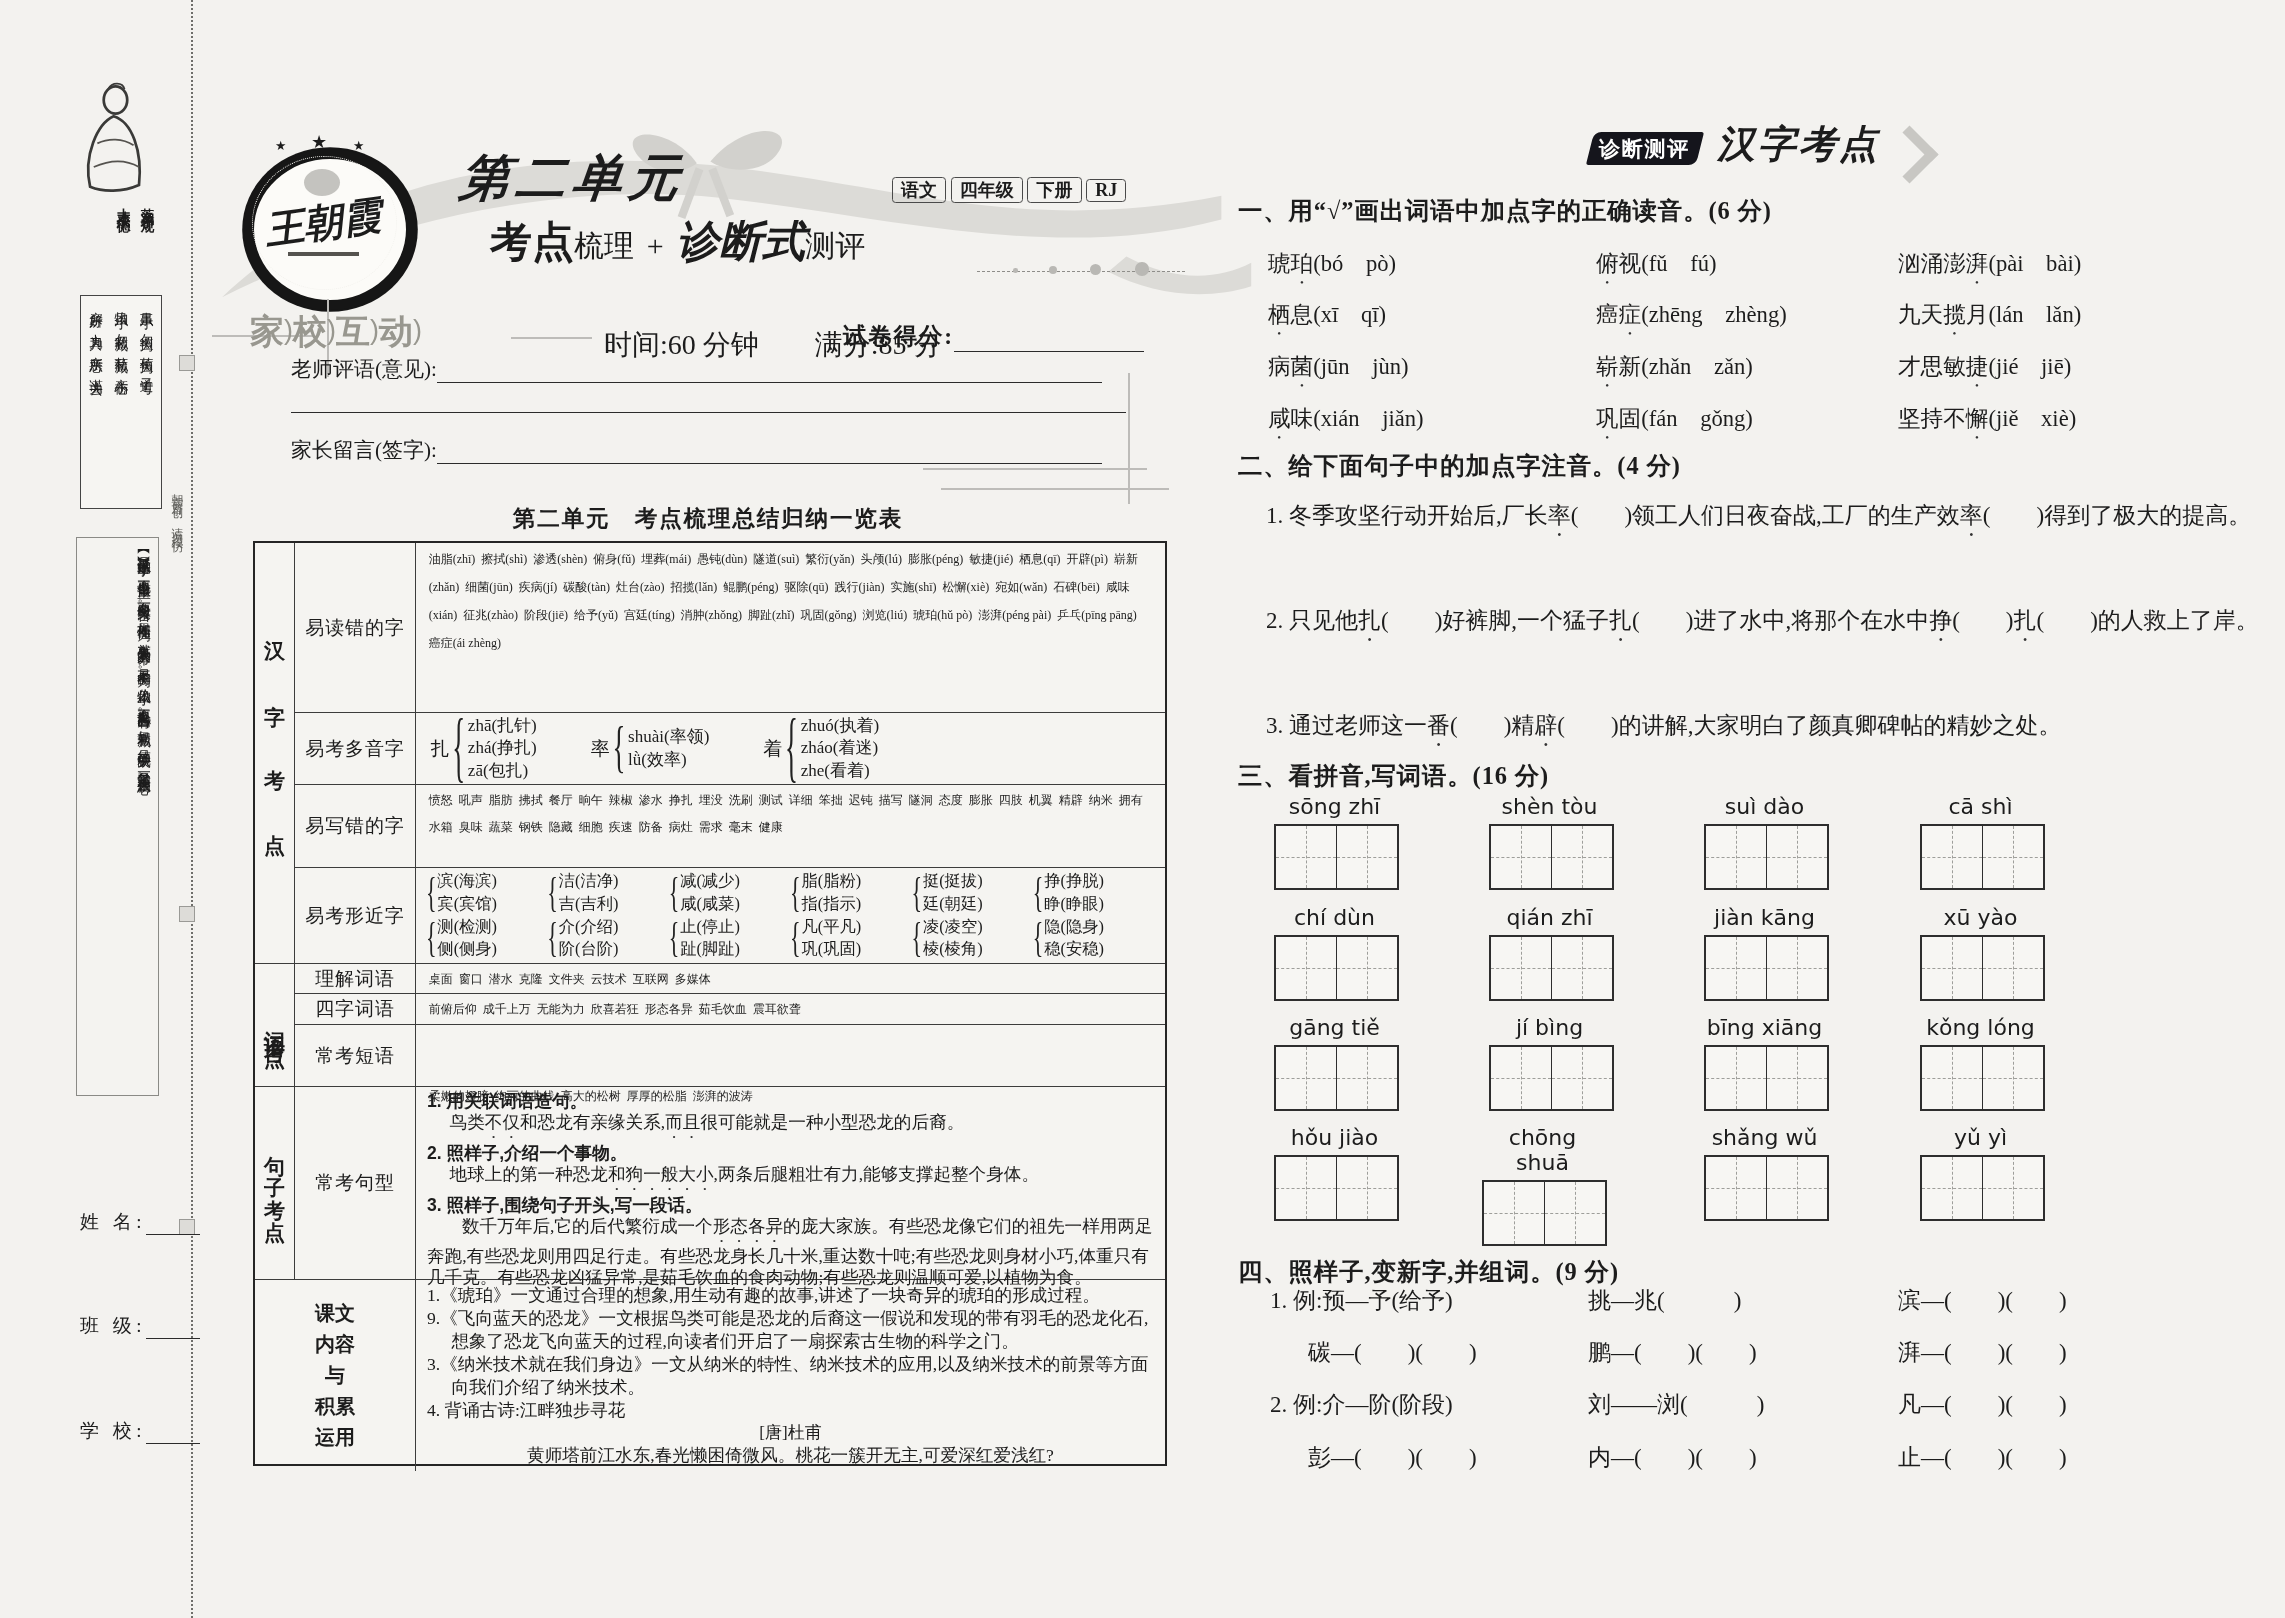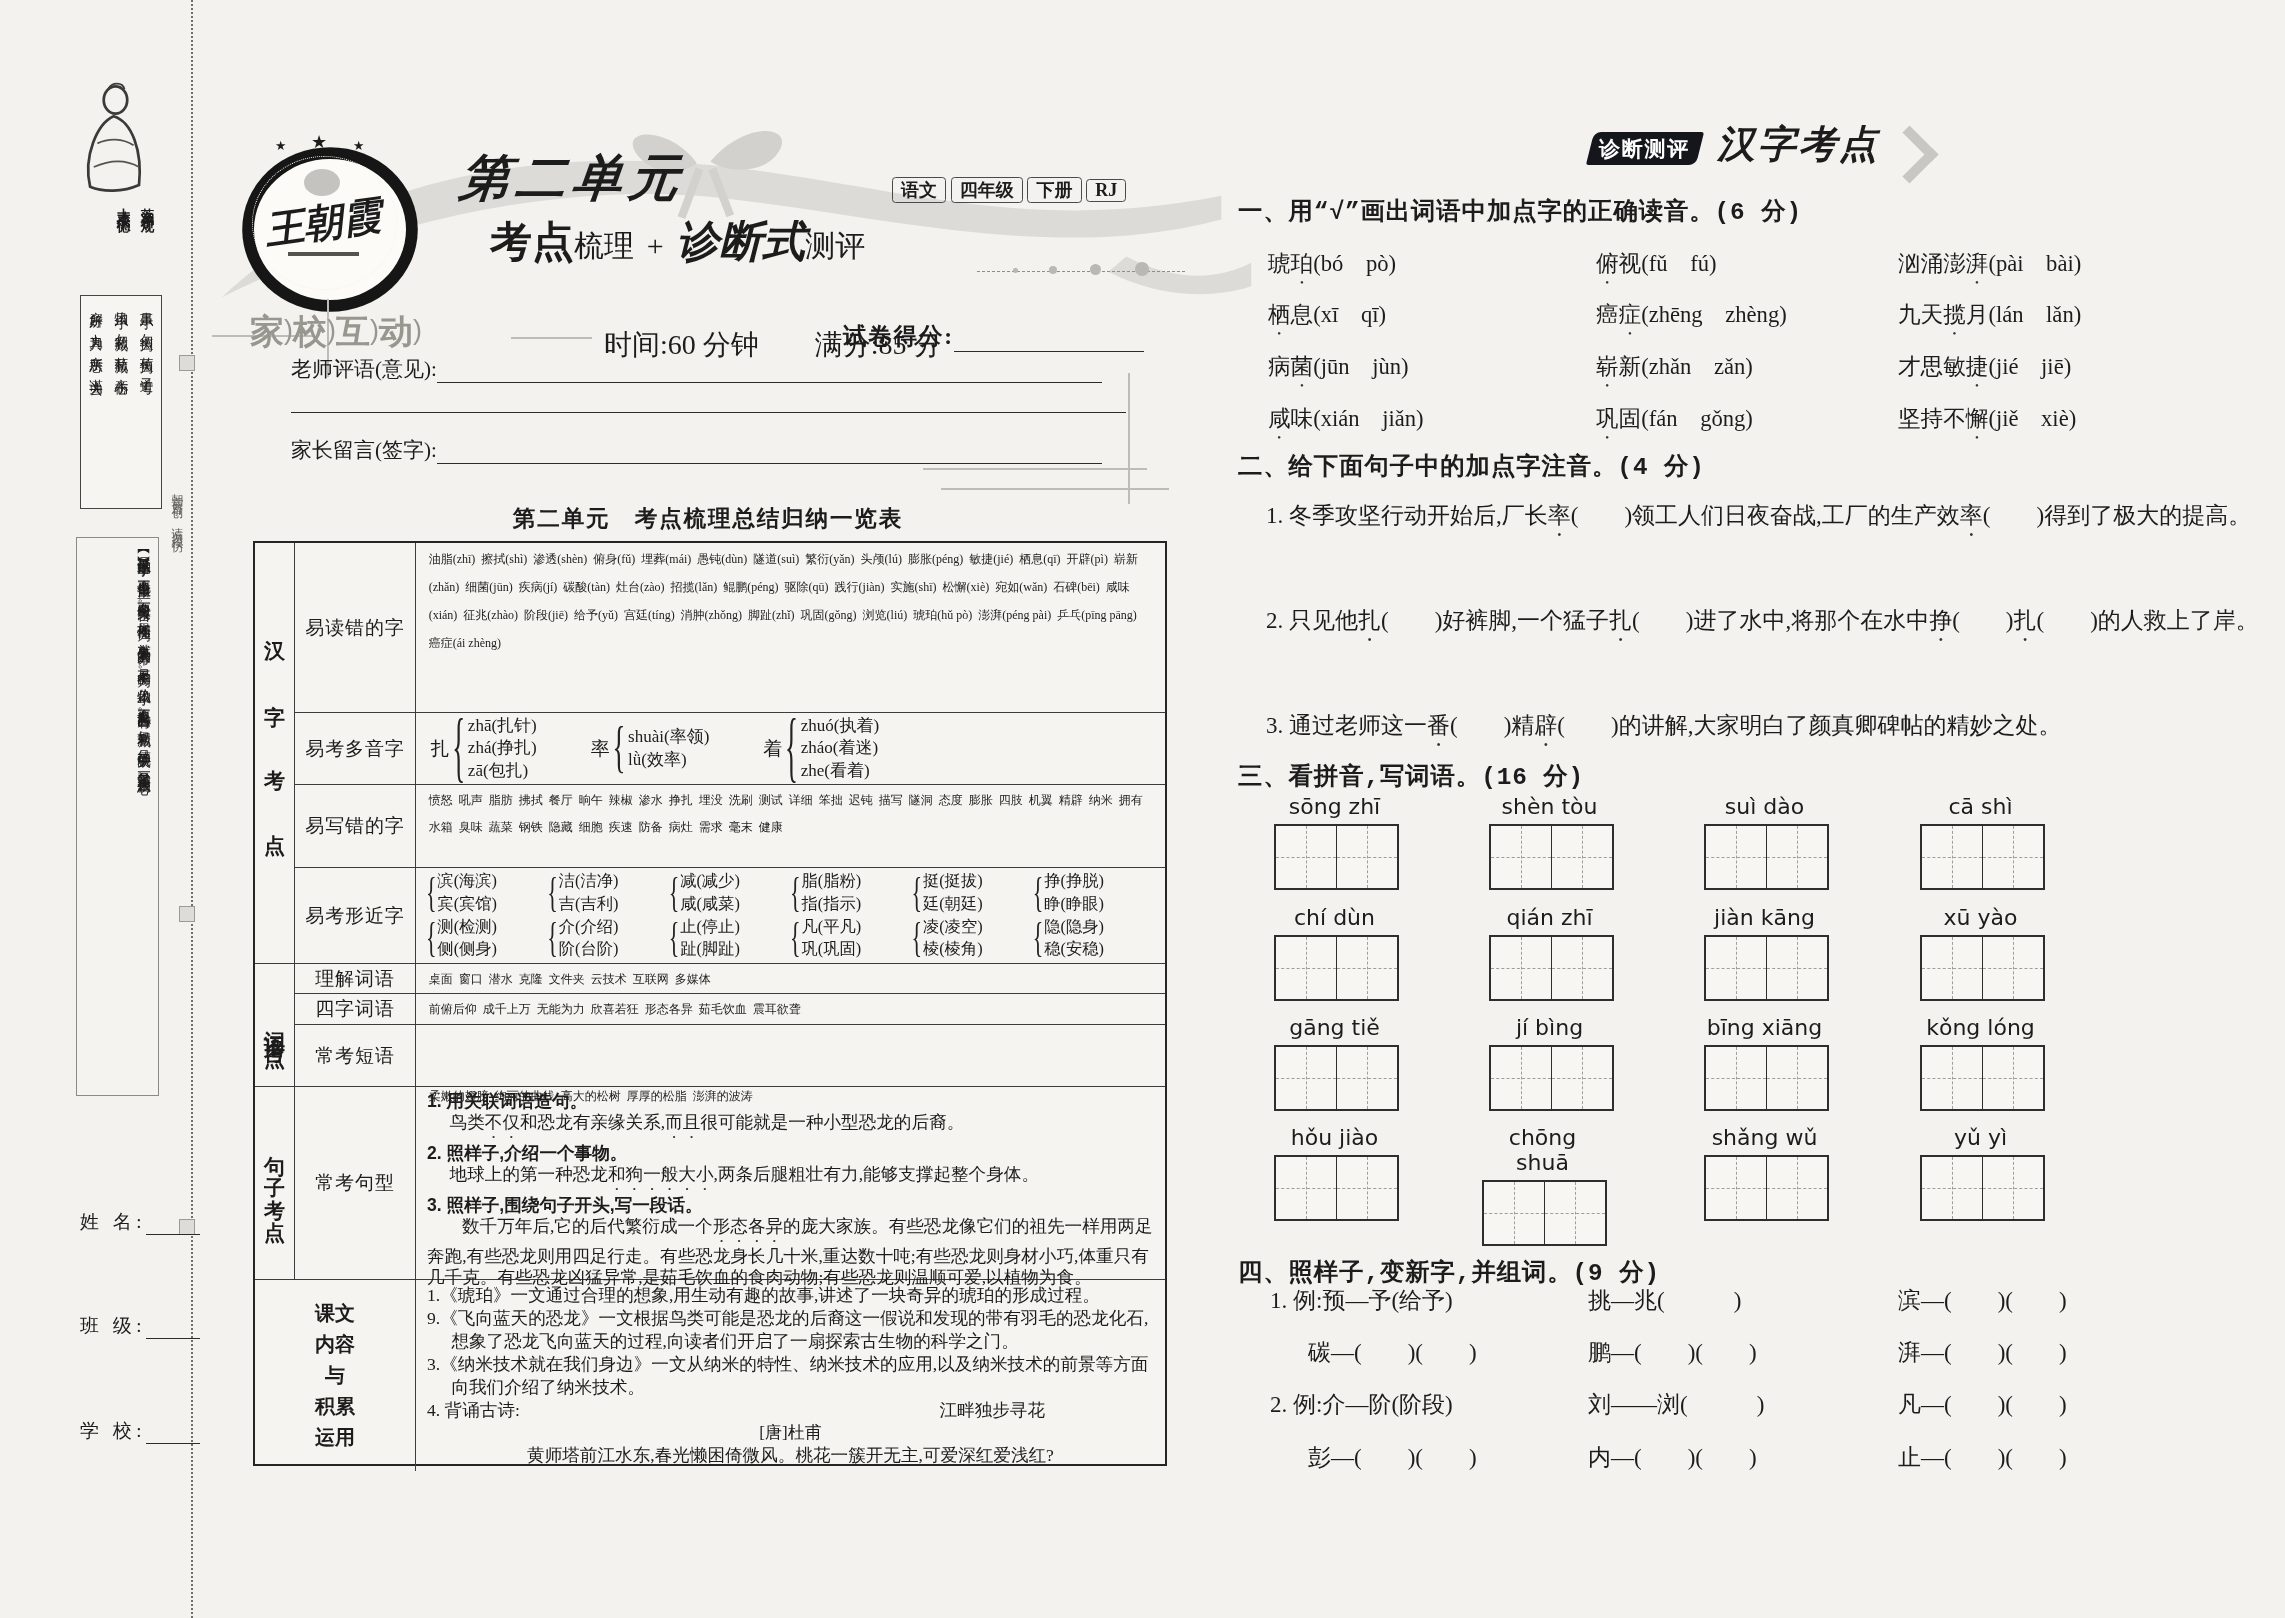--- a/index.html
+++ b/index.html
@@ -40,21 +40,21 @@
   .brace.sm{font-size:22px;transform:scaleY(1.9);margin:0 0.9px}
   .dygrp{display:flex;align-items:center}
   .dyopt{font-size:17px;line-height:22.6px}
   .pairg{display:flex;align-items:center}
   .pair{font-size:16.3px;line-height:22.6px}
   .jx-head{font-family:"Liberation Sans",sans-serif;font-weight:bold;font-size:17.6px;line-height:22px}
   .jx-body{font-size:17.6px;line-height:21px;padding-left:22.6px}
   .jx-para{font-size:17.6px;line-height:21px;text-indent:35px}
   .kw{font-size:17.6px;line-height:23px;padding-left:24.4px;text-indent:-24.4px}
   
-  .qtitle{font-family:Liberation Mono, monospace;font-weight:bold;font-size:24.4px;letter-spacing:0.9px}
+  .qtitle{font-family:Liberation Serif, serif;font-weight:bold;font-size:24.4px;letter-spacing:0.9px}
   .q1item{font-size:22.6px}
   .q2item{font-size:23px;line-height:52px;padding-left:36px;text-indent:-36px}
   .tian{width:121px;height:62px;border:2.3px solid #2e2e2e;display:flex;background:#f7f6f3}
   .tian .c{flex:1;position:relative;border-right:1.8px solid #2e2e2e}
   .tian .c:last-child{border-right:none}
   .tian .c::before{content:"";position:absolute;left:50%;top:0;bottom:0;border-left:0.9px dashed #9e9e9a}
   .tian .c::after{content:"";position:absolute;top:50%;left:0;right:0;border-top:0.9px dashed #9e9e9a}
   .py{font-family:"DejaVu Sans","Liberation Sans",sans-serif;font-size:22px;text-align:center;width:121px}
   .q4item{font-size:23px}
   .badge-tab{background:#15151c;color:#fff;border-radius:7.2px 2.7px 7.2px 2.7px;transform:skewX(-14deg);display:flex;align-items:center;justify-content:center}
@@ -341,21 +341,21 @@
           <div>积累</div>
           <div>运用</div>
       </div>
     </div>
     <div class="tcell er eb" style="grid-area:9/3/10/4;padding:3.6px 11px">
       <div class="kw">1.《琥珀》一文通过合理的想象,用生动有趣的故事,讲述了一块奇异的琥珀的形成过程。</div>
       <div class="kw">9.《飞向蓝天的恐龙》一文根据鸟类可能是恐龙的后裔这一假说和发现的带有羽毛的恐龙化石,想象了恐龙飞向蓝天的过程,向读者们开启了一扇探索古生物的科学之门。</div>
       <div class="kw">3.《纳米技术就在我们身边》一文从纳米的特性、纳米技术的应用,以及纳米技术的前景等方面向我们介绍了纳米技术。</div>
       <div style="display:flex;font-size:17.6px;line-height:23px">
         <span>4. 背诵古诗:</span>
-        <span style="flex:1;text-align:right">江畔独步寻花</span>
+        <span style="flex:1;text-align:left">江畔独步寻花</span>
         <span style="width:109px"></span>
       </div>
       <div style="text-align:center;font-size:17px;line-height:22.6px">[唐]杜甫</div>
       <div style="text-align:center;font-size:17.6px;line-height:23.5px">黄师塔前江水东,春光懒困倚微风。桃花一簇开无主,可爱深红爱浅红?</div>
     </div>
   </div>
 
   <div class="abs badge-tab" style="left:1590px;top:132px;width:110px;height:33px">
     <span class="sans b" style="font-size:21px;transform:skewX(14deg);letter-spacing:1.8px">诊断测评</span>
   </div>

